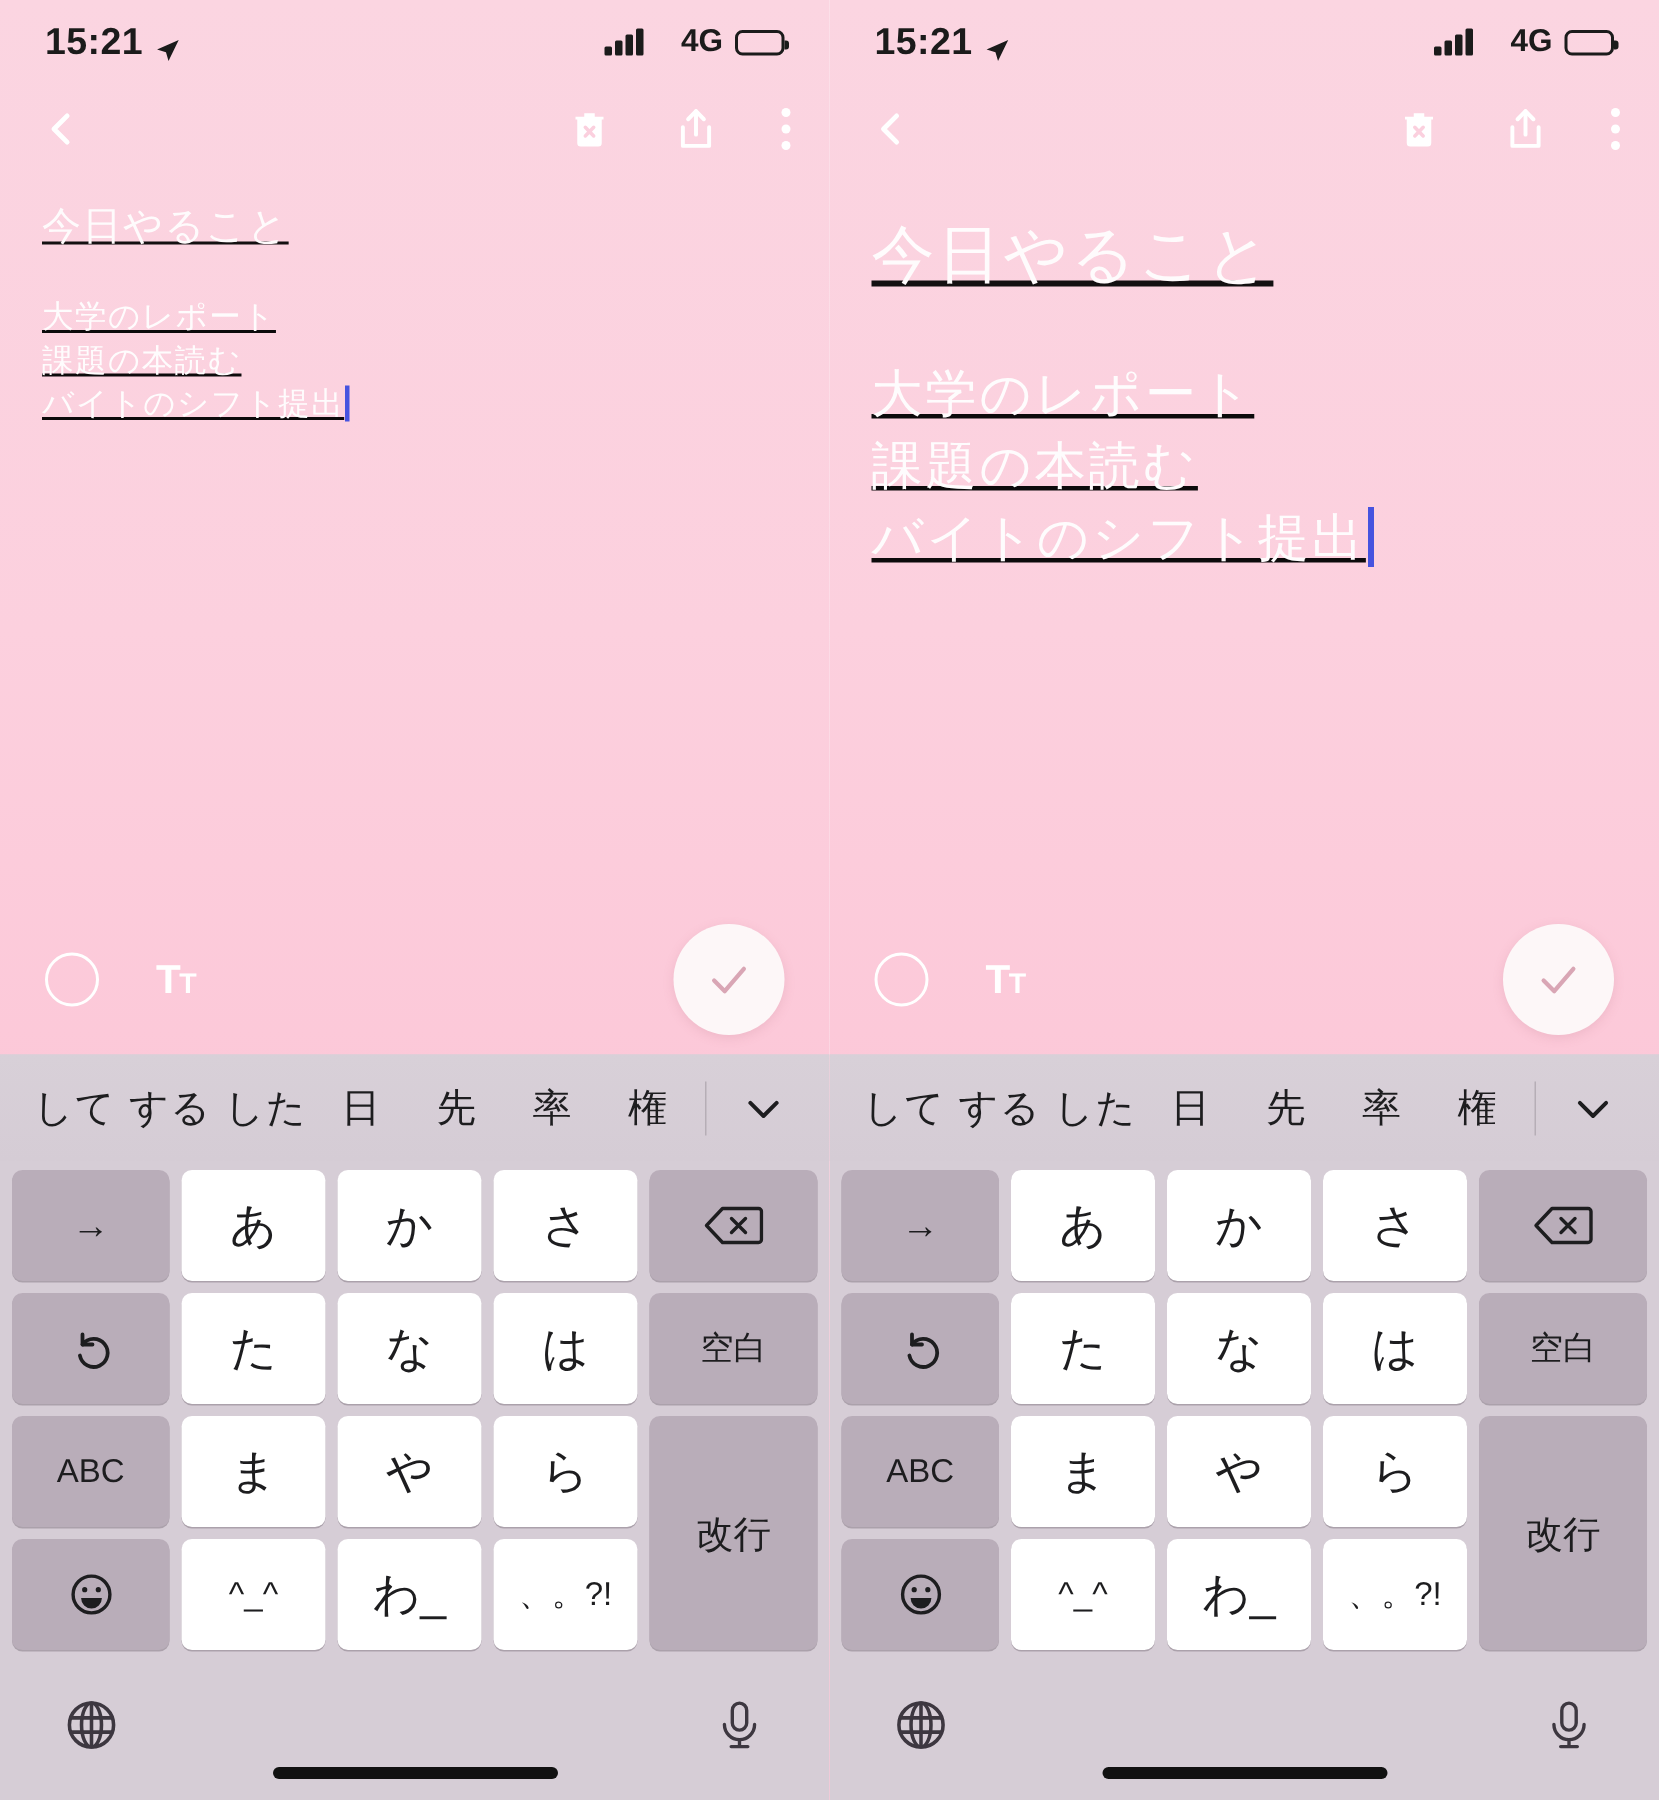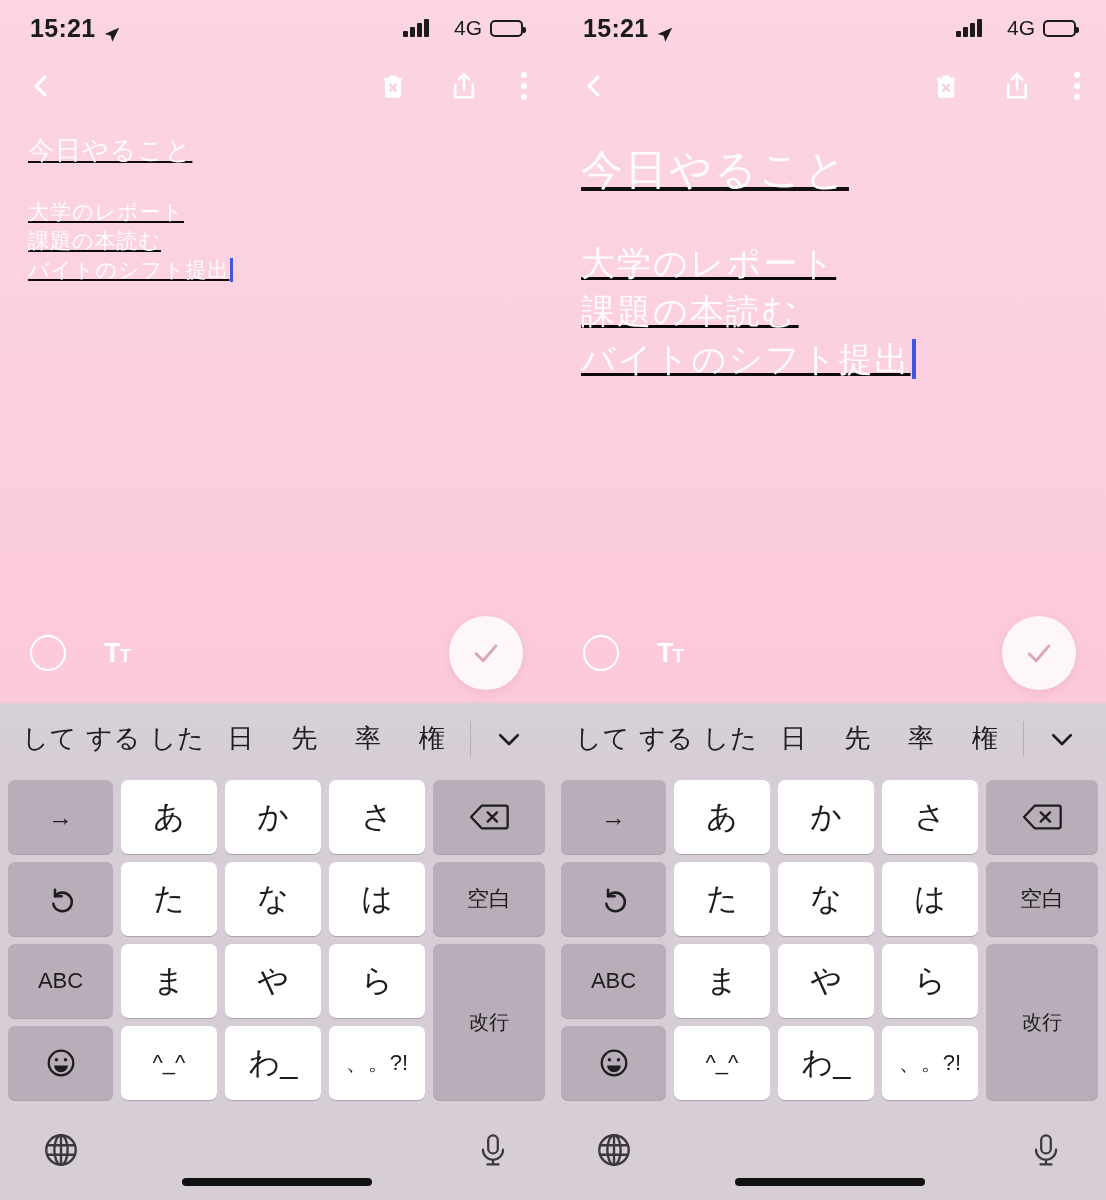--- a/index.html
+++ b/index.html
@@ -39,21 +39,21 @@
   .status-right {
     margin-left: auto;
     display: flex; align-items: center; gap: 8px;
   }
   .signal { display: flex; align-items: flex-end; gap: 2.5px; height: 18px; }
   .signal i { width: 4.5px; background: #1b1b1b; border-radius: 1px; display: block; }
   .signal i:nth-child(1) { height: 6px; }
   .signal i:nth-child(2) { height: 10px; }
   .signal i:nth-child(3) { height: 14px; }
   .signal i:nth-child(4) { height: 18px; }
-  .net-label { font-size: 21px; font-weight: normal; color: #1b1b1b; margin-left: 17px; }
+  .net-label { font-size: 21px; font-weight: bold; color: #1b1b1b; margin-left: 17px; }
   .battery {
     width: 33px; height: 17px; border: 2px solid #1b1b1b;
     border-radius: 5px; position: relative; padding: 2px;
   }
   .battery::after {
     content: ""; position: absolute; right: -5px; top: 5px;
     width: 3px; height: 6px; background: #1b1b1b; border-radius: 0 2px 2px 0;
   }
   .battery-fill { height: 100%; background: #1b1b1b; border-radius: 2px; width: 60%; }
 
@@ -164,21 +164,21 @@
     border-radius: 7px;
     display: flex; align-items: center; justify-content: center;
     font-size: 31px;
     color: #1d1d1f;
     box-shadow: 0 1px 0 rgba(120,108,120,.45);
   }
   .key.light { background: #ffffff; }
   .key.dark  { background: #b9adb9; }
   .key.small { font-size: 25px; }
   .key.tiny  { font-size: 22px; }
-  .key.return { grid-row: span 2; font-size: 20px; }
+  .key.return { grid-row: span 2; font-size: 25px; }
 
   
   .kb-bottom {
     height: 96px;
     display: flex; align-items: center;
     padding: 0 42px;
     position: relative;
   }
   .kb-bottom .mic { margin-left: auto; }
   .home-indicator {

